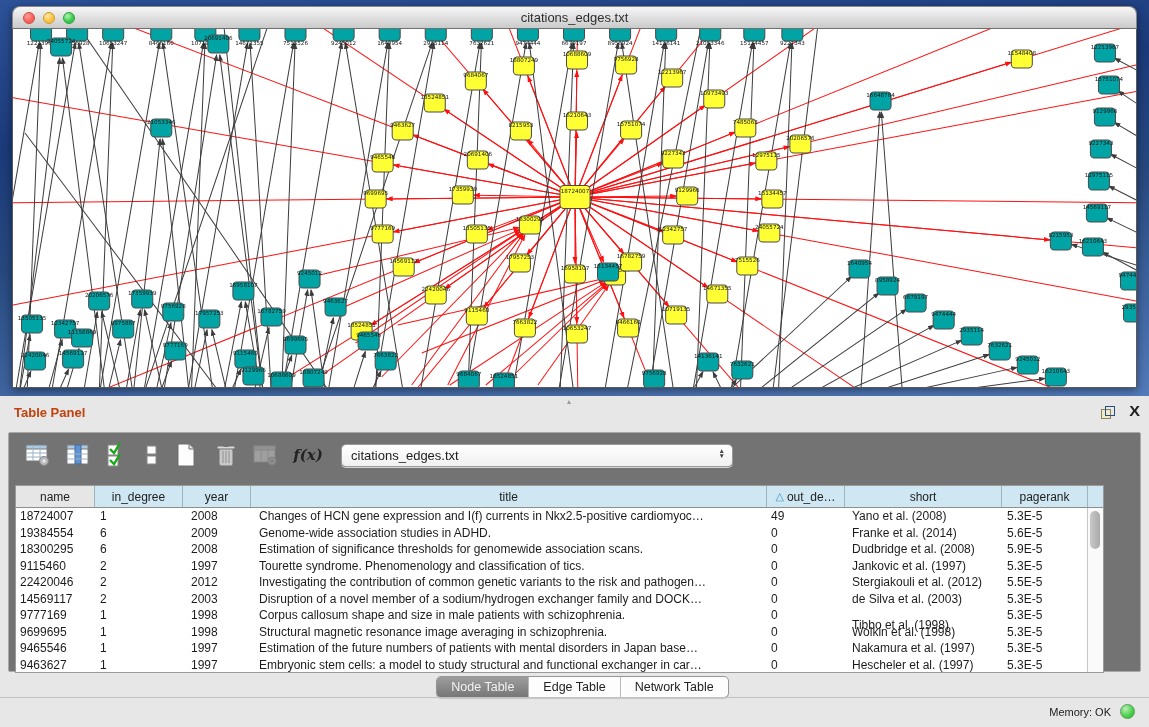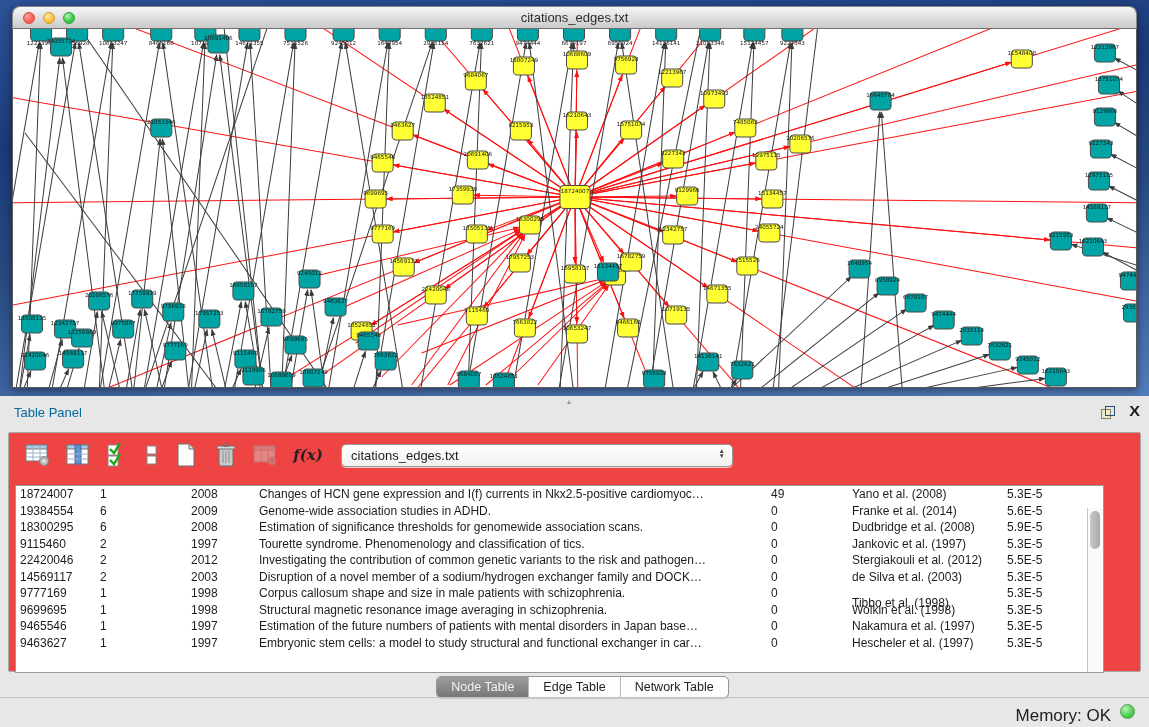--- a/index.html
+++ b/index.html
@@ -20,28 +20,28 @@
   .tl.yellow{background:radial-gradient(circle at 35% 30%,#ffe9a8,#fbbe3c 60%);border:1px solid #d09c29;}
   .tl.green{background:radial-gradient(circle at 35% 30%,#b2f3b0,#36c84b 60%);border:1px solid #2aa238;}
   .win-title{position:absolute;left:0;right:0;top:3px;text-align:center;font-size:13px;color:#2e2e2e;}
   .graph-area{position:absolute;left:0;top:23px;right:0;bottom:0;background:#fff;
     border:1px solid #5a5a5a;border-top:none;box-sizing:border-box;overflow:hidden;}
   .graph-area svg{display:block;}
 
   
   .table-panel{position:absolute;left:0;top:396px;width:1149px;height:331px;background:#e7e7e7;}
   .tp-header{position:absolute;left:0;top:0;right:0;height:34px;}
-  .tp-title{position:absolute;left:14px;top:9px;font-size:13px;color:#0369a1;}
+  .tp-title{position:absolute;left:14px;top:9px;font-size:13px;color:#c2410c;font-weight:bold;}
   .tp-grip{position:absolute;left:567px;top:1px;font-size:8px;color:#9a9a9a;}
   .tp-float{position:absolute;right:34px;top:10px;width:14px;height:13px;}
   .tp-float .b1{position:absolute;left:0;bottom:0;width:8px;height:8px;border:1px solid #8a835f;background:#efe9c8;}
   .tp-float .b2{position:absolute;right:0;top:0;width:8px;height:8px;border:1px solid #2a4d7e;background:transparent;}
   .tp-close{position:absolute;right:10px;top:7px;font-size:14px;font-weight:bold;color:#1d1d1d;
     transform:scaleX(1.15);cursor:default;}
-  .tp-inner{position:absolute;left:8px;top:36px;right:8px;height:240px;background:#ef4444;
+  .tp-inner{position:absolute;left:8px;top:36px;right:8px;height:240px;background:#737373;
     border:1px solid #a8a8a8;border-radius:2px;box-sizing:border-box;}
   .tp-toolbar{position:absolute;left:0;top:0;right:0;height:44px;display:flex;align-items:center;
     padding-left:14px;gap:10px;}
   .tb-ic{width:30px;height:28px;display:flex;align-items:center;justify-content:center;}
   .tb-ic.disabled{opacity:.45;}
   .fx{font-family:"DejaVu Serif",serif;font-style:italic;font-weight:bold;font-size:15px;color:#222;
     width:34px;text-align:center;}
   .combo{position:relative;width:392px;height:23px;border:1px solid #9a9a9a;border-radius:5px;
     background:linear-gradient(#ffffff,#f0f0f0);box-shadow:0 1px 0 rgba(255,255,255,.7);
     font-size:13px;color:#1d1d1d;line-height:22px;padding-left:9px;box-sizing:border-box;margin-left:6px;}
@@ -66,21 +66,21 @@
   
   .tab-bar{position:absolute;left:16px;right:0;top:280px;display:flex;justify-content:center;}
   .tab-group{display:flex;border:1px solid #969696;border-radius:5px;overflow:hidden;
     background:#fdfdfd;box-shadow:0 1px 1px rgba(0,0,0,.15);}
   .tab{padding:2px 14px;font-size:12.5px;color:#222;border-right:1px solid #b9b9b9;line-height:16px;}
   .tab:last-child{border-right:none;}
   .tab.sel{background:linear-gradient(#9d9d9d,#777777);color:#f2f2f2;}
 
   
   .status-bar{position:absolute;left:0;right:0;bottom:0;height:29px;border-top:1px solid #c2c2c2;}
-  .mem-label{position:absolute;right:38px;top:8px;font-size:17px;color:#222;}
+  .mem-label{position:absolute;right:38px;top:8px;font-size:11px;color:#222;}
   .mem-dot{position:absolute;right:14px;top:6px;width:15px;height:15px;border-radius:50%;
     border:1px solid #5d9b5d;box-sizing:border-box;}
 </style>
 </head>
 <body>
 
 <div class="root">
 
   <div class="net-frame">
     <div class="mac-window">
@@ -587,20 +587,44 @@
         <div class="combo">
           <span>citations_edges.txt</span>
           <span class="arrows">
               <span>▲</span>
               <span>▼</span>
             </span>
         </div>
       </div>
 
       <div class="dtable">
+        <div class="thead" id="thead">
+            <div class="th gray" style="width: 79px;">
+              <span>name</span>
+            </div>
+            <div class="th" style="width: 88px;">
+              <span>in_degree</span>
+            </div>
+            <div class="th" style="width: 68px;">
+              <span>year</span>
+            </div>
+            <div class="th" style="width: 516px;">
+              <span>title</span>
+            </div>
+            <div class="th" style="width: 78px;">
+              <span class="sg">△</span>
+              <span>out_de…</span>
+            </div>
+            <div class="th" style="width: 157px;">
+              <span>short</span>
+            </div>
+            <div class="th" style="width: 86px;">
+              <span>pagerank</span>
+            </div>
+          </div>
         <div id="tbody">
             <div class="trow">
               <div class="td" style="width: 79px; padding-left: 4px;">18724007</div>
               <div class="td" style="width: 88px; padding-left: 5px;">1</div>
               <div class="td" style="width: 68px; padding-left: 8px;">2008</div>
               <div class="td" style="width: 516px; padding-left: 8px;">Changes of HCN gene expression and I(f) currents in Nkx2.5-positive cardiomyoc…</div>
               <div class="td" style="width: 78px; padding-left: 4px;">49</div>
               <div class="td" style="width: 157px; padding-left: 7px;">Yano et al. (2008)</div>
               <div class="td" style="width: 86px; padding-left: 5px;">5.3E-5</div>
             </div>

